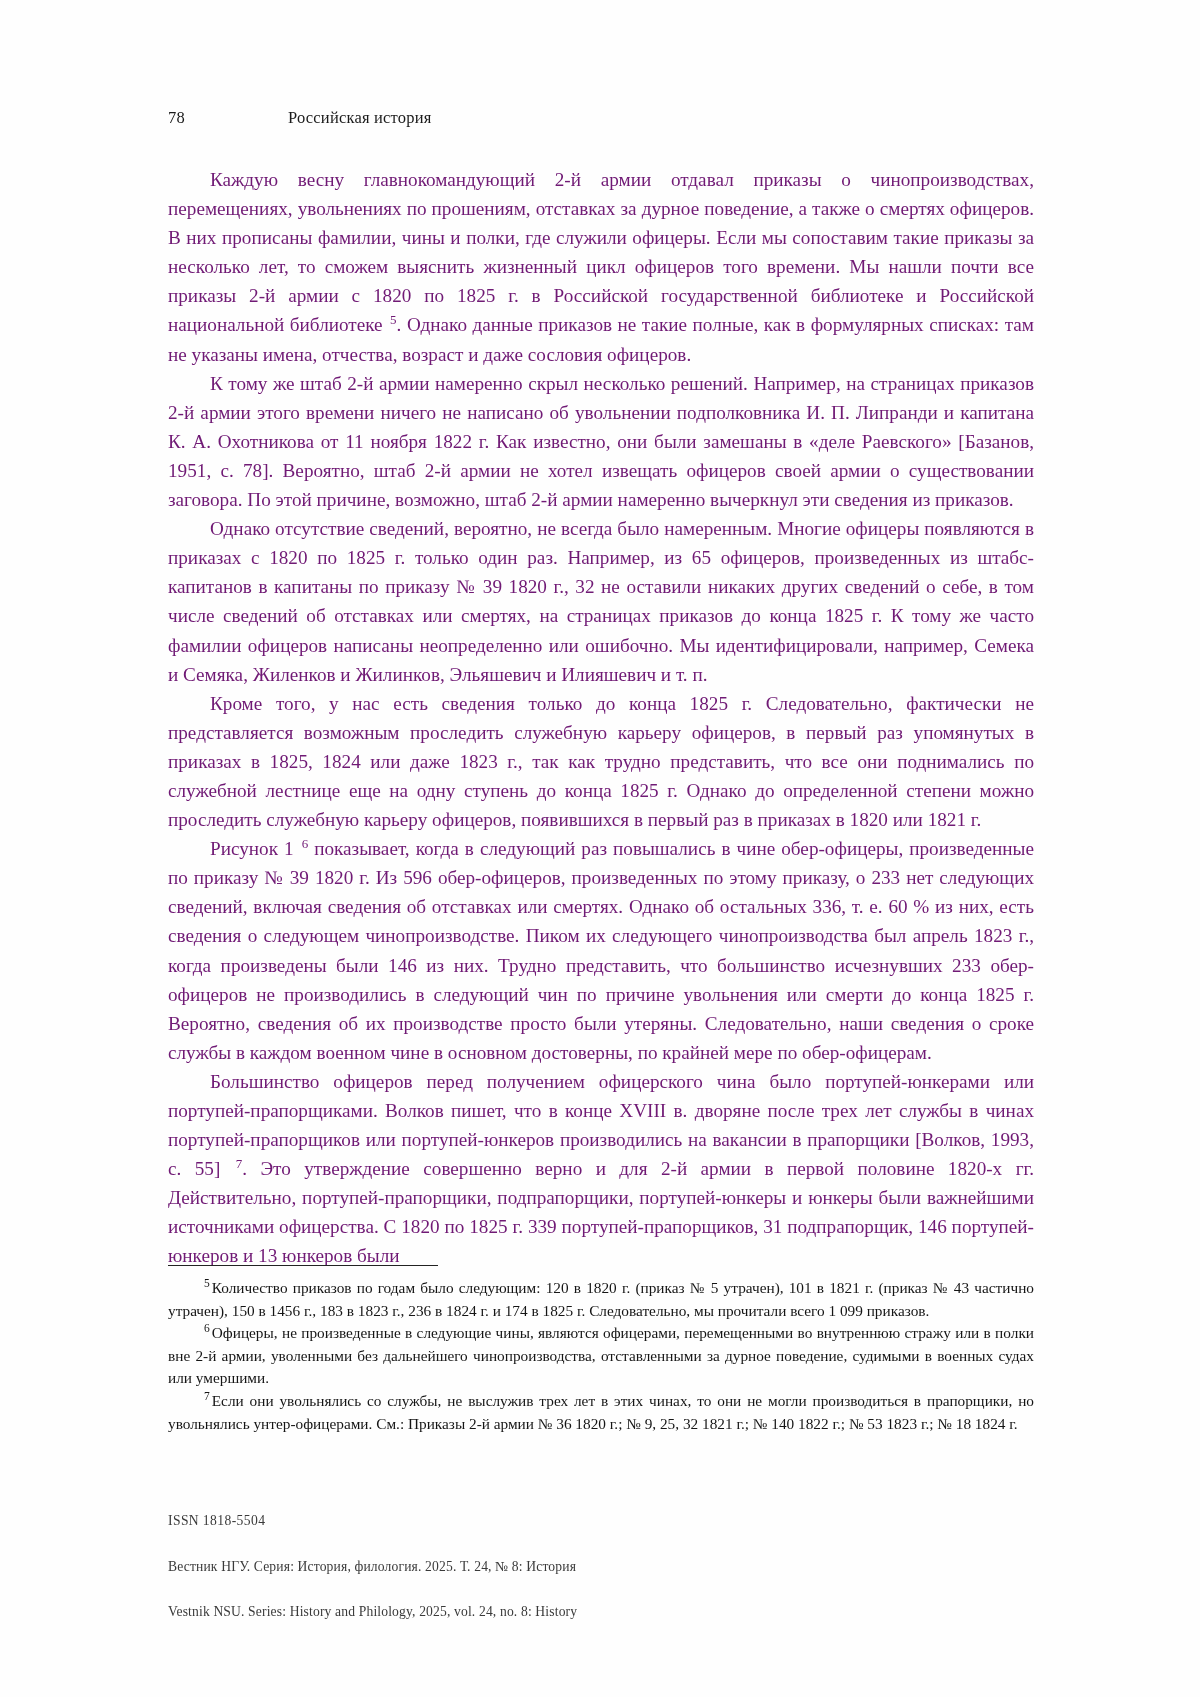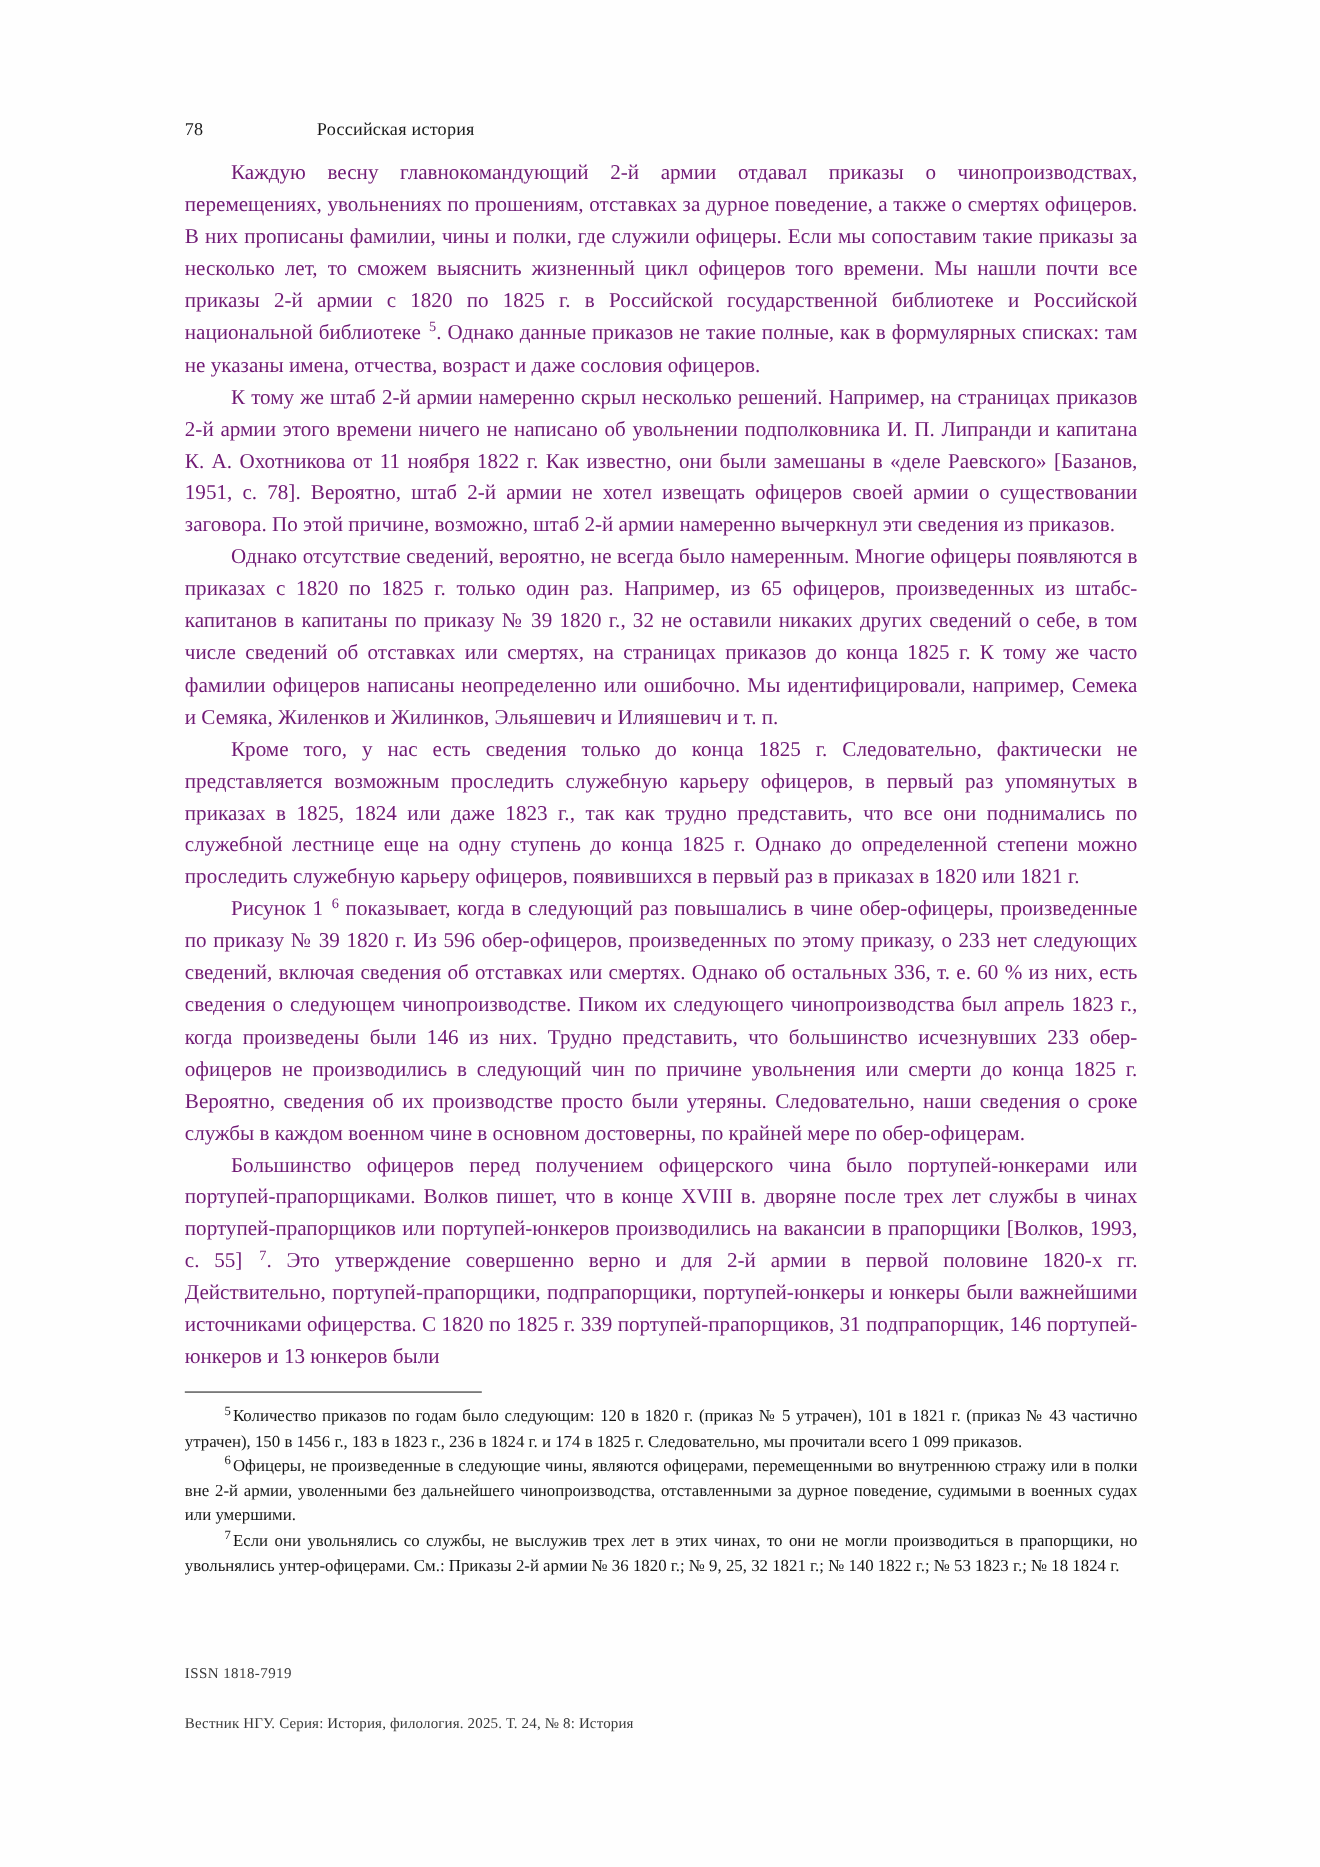--- a/index.html
+++ b/index.html
@@ -26,21 +26,21 @@
     position: absolute;
     left: 168px;
     top: 108px;
     width: 866px;
   }
   .runhead {
     display: flex;
     align-items: baseline;
     font-size: 16.5px;
     letter-spacing: 0.2px;
-    margin-bottom: 15px;
+    margin-bottom: 37px;
     color: #1a1a1a;
   }
   .runhead .folio {
     width: 120px;
     text-align: left;
   }
   .runhead .title {
     flex: 1;
     padding-right: 110px;
   }
@@ -136,17 +136,18 @@
     <div class="fn-rule"></div>
 
     <p class="footnote"><sup>5</sup><span>Количество приказов по годам было следующим: 120 в 1820 г. (приказ № 5 утрачен), 101 в 1821 г. (приказ № 43 частично утрачен), 150 в 1456 г., 183 в 1823 г., 236 в 1824 г. и 174 в 1825 г. Следовательно, мы прочитали всего 1 099 приказов.</span></p>
 
     <p class="footnote"><sup>6</sup><span>Офицеры, не произведенные в следующие чины, являются офицерами, перемещенными во внутреннюю стражу или в полки вне 2-й армии, уволенными без дальнейшего чинопроизводства, отставленными за дурное поведение, судимыми в военных судах или умершими.</span></p>
 
     <p class="footnote"><sup>7</sup><span>Если они увольнялись со службы, не выслужив трех лет в этих чинах, то они не могли производиться в прапорщики, но увольнялись унтер-офицерами. См.: Приказы 2-й армии № 36 1820 г.; № 9, 25, 32 1821 г.; № 140 1822 г.; № 53 1823 г.; № 18 1824 г.</span></p>
   </div>
 
   <div class="colophon">
-    <div class="line issn">ISSN 1818-7919</div>
+    <div class="line issn">ISSN 1818-5504</div>
     <div class="line ital">Вестник НГУ. Серия: История, филология. 2025. Т. 24, № 8: История</div>
+    <div class="line ital">Vestnik NSU. Series: History and Philology, 2025, vol. 24, no. 8: History</div>
   </div>
 
 </div>
 
 </body></html>

